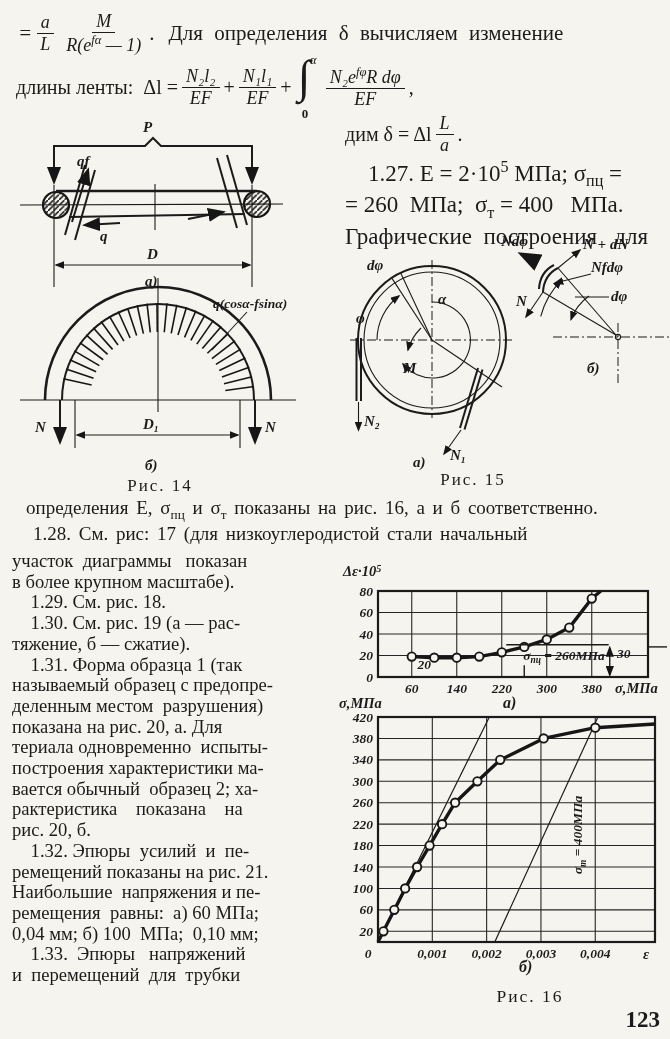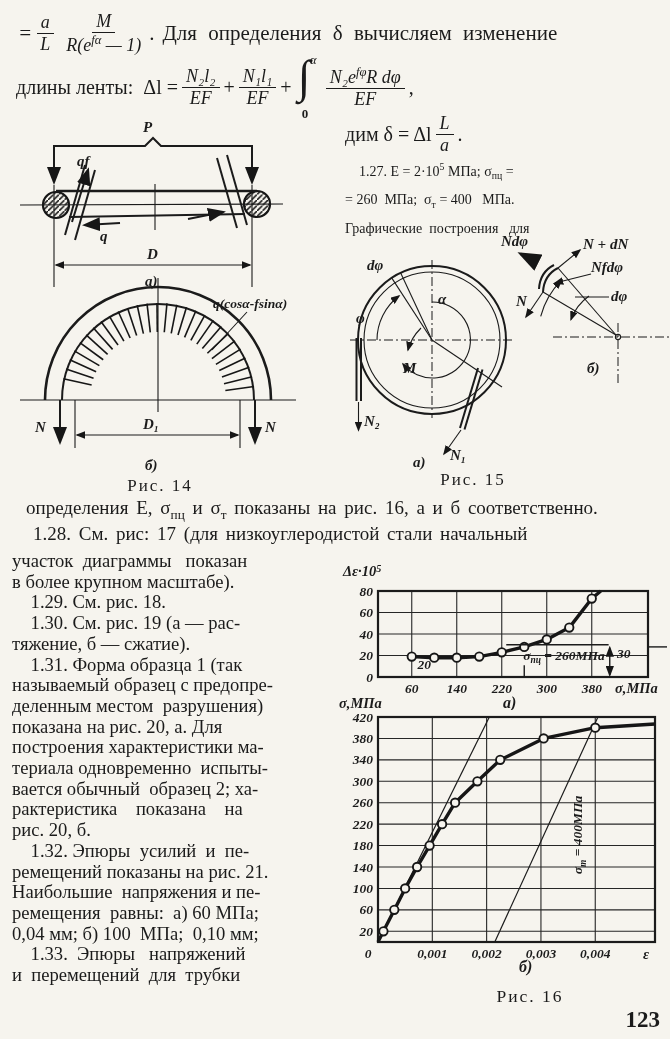--- a/index.html
+++ b/index.html
@@ -12,25 +12,25 @@
   .frow{display:flex;align-items:center;font-size:21px;}
   .frac{display:inline-flex;flex-direction:column;align-items:center;text-align:center;
         font-size:18px;line-height:1.05;vertical-align:middle;margin:0 4px;}
   .frac .num{padding:0 4px 1px 4px;border-bottom:1.6px solid #1b1b1b;}
   .frac .den{padding:1px 4px 0 4px;}
   .intwrap{position:relative;display:inline-block;width:26px;height:58px;margin:0 2px;}
   .intsign{position:absolute;left:4px;top:-8px;font-size:46px;font-style:italic;}
   .inttop{position:absolute;left:16px;top:-6px;font-size:13px;font-style:italic;}
   .intbot{position:absolute;left:8px;bottom:-6px;font-size:13px;font-weight:bold;}
   sup,sub{font-size:70%;}
-  .ftext{margin-left:8px;word-spacing:6px;}
+  .ftext{margin-left:14px;word-spacing:6px;}
   
   .body19{font-size:19px;word-spacing:3px;}
   .leftcol div{font-size:18.6px;line-height:20.7px;white-space:pre-wrap;}
-  .rline{font-size:14px;line-height:24px;white-space:pre-wrap;}
+  .rline{font-size:23px;line-height:24px;white-space:pre-wrap;}
   
   svg .s1{stroke:#1b1b1b;stroke-width:1.1;fill:none;}
   svg .s2{stroke:#1b1b1b;stroke-width:2;fill:none;}
   svg .s3{stroke:#1b1b1b;stroke-width:2.6;fill:none;}
   svg .dash{stroke:#1b1b1b;stroke-width:1;fill:none;stroke-dasharray:9 3 2 3;}
   svg .lab{font:italic 700 15px "Liberation Serif",serif;fill:#1b1b1b;}
   svg .lab13{font:italic 700 13.5px "Liberation Serif",serif;fill:#1b1b1b;}
   svg .cap{font:400 17px "Liberation Serif",serif;fill:#1b1b1b;letter-spacing:2px;}
   
   svg .grid{stroke:#262626;stroke-width:1.1;}
@@ -252,22 +252,22 @@
   <div class="abs leftcol" style="left:12px;top:551px;width:328px;">
       <div>участок  диаграммы   показан</div>
       <div>в более крупном масштабе).</div>
       <div> 1.29. См. рис. 18.</div>
       <div> 1.30. См. рис. 19 (а — рас-</div>
       <div>тяжение, б — сжатие).</div>
       <div> 1.31. Форма образца 1 (так</div>
       <div>называемый образец с предопре-</div>
       <div>деленным местом  разрушения)</div>
       <div>показана на рис. 20, а. Для</div>
+      <div>териала одновременно  испыты-</div>
       <div>построения характеристики ма-</div>
-      <div>териала одновременно  испыты-</div>
       <div>вается обычный  образец 2; ха-</div>
       <div>рактеристика    показана    на</div>
       <div>рис. 20, б.</div>
       <div> 1.32. Эпюры  усилий  и  пе-</div>
       <div>ремещений показаны на рис. 21.</div>
       <div>Наибольшие  напряжения и пе-</div>
       <div>ремещения  равны:  а) 60 МПа;</div>
       <div>0,04 мм; б) 100  МПа;  0,10 мм;</div>
       <div> 1.33.  Эпюры   напряжений</div>
       <div>и  перемещений  для  трубки</div>

